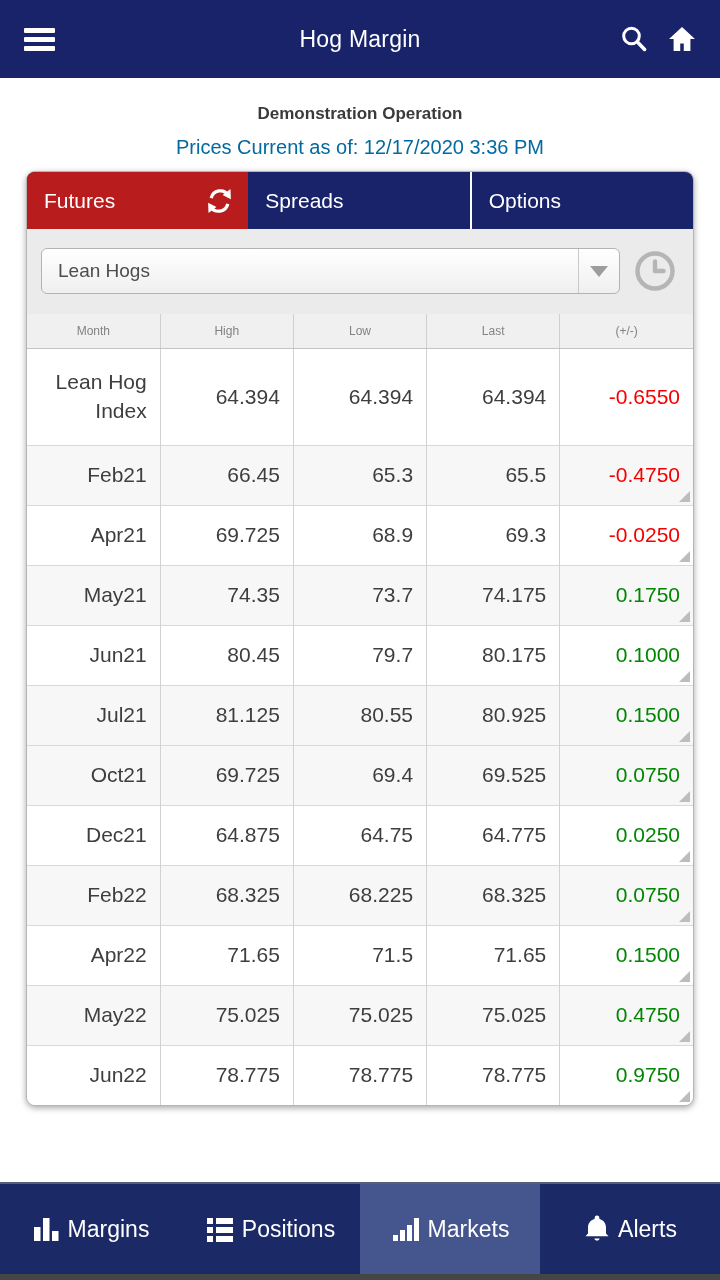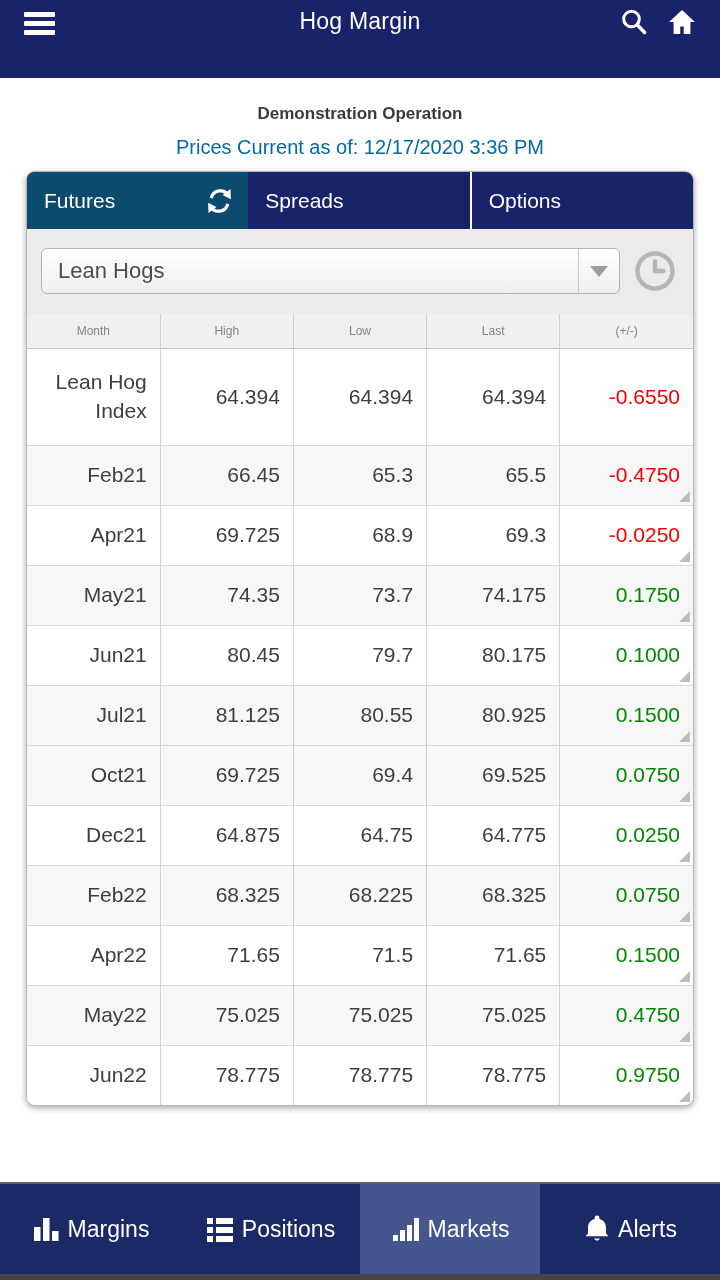--- a/index.html
+++ b/index.html
@@ -4,21 +4,21 @@
 <style>
   * { box-sizing: border-box; }
   html,body { margin:0; padding:0; }
   body {
     width:720px; height:1280px; overflow:hidden; position:relative;
     background:#ffffff; font-family:"Liberation Sans", sans-serif;
   }
 
   
   .topbar {
-    height:78px; background:#18236a; display:flex; align-items:flex-start;
+    height:78px; background:#18236a; display:flex; align-items:center;
     padding:8px 24px; position:relative;
   }
   .menu-btn { background:none; border:none; padding:0; cursor:pointer; z-index:2; }
   .hamburger i { display:block; width:31px; height:5px; background:#fff; margin:4px 0; border-radius:1px; }
   .topbar-title {
     position:absolute; left:0; right:0; text-align:center;
     color:#fff; font-size:23px; font-weight:400; letter-spacing:.2px;
   }
   .topbar-actions { margin-left:auto; display:flex; align-items:center; gap:20px; z-index:2; }
   .icon-btn { background:none; border:none; padding:0; cursor:pointer; display:flex; }
@@ -33,31 +33,31 @@
     position:relative; width:668px; margin:12px auto 0;
     border:1px solid #b5b5b5; border-radius:9px; overflow:hidden;
     background:#ebebeb; box-shadow:0 2px 6px rgba(0,0,0,0.35);
   }
 
   .tabs { display:flex; height:57px; background:#18236a; }
   .tab {
     flex:1; display:flex; align-items:center; position:relative;
     color:#fff; font-size:21px; padding-left:17px; cursor:pointer;
   }
-  .tab.active { background:#0c4a6e; }
+  .tab.active { background:#b91c1c; }
   .tab.sep { border-left:2px solid #ffffff; }
   .refresh-wrap { position:absolute; right:14px; top:50%; transform:translateY(-50%); display:flex; }
 
   .select-row { display:flex; align-items:center; padding:18px 14px 19px 14px; }
   .select {
     flex:1; height:46px; position:relative; display:flex; align-items:center;
     border:1px solid #b3b3b3; border-radius:6px;
     background:linear-gradient(#ffffff, #efefef); cursor:pointer;
   }
-  .select-value { padding-left:16px; font-size:22px; color:#4d4d4d; }
+  .select-value { padding-left:16px; font-size:19px; color:#4d4d4d; }
   .arrow-box {
     position:absolute; right:0; top:0; bottom:0; width:41px;
     border-left:1px solid #c9c9c9; border-radius:0 6px 6px 0;
     display:flex; align-items:center; justify-content:center;
   }
   .select-arrow { width:0; height:0; border-left:9px solid transparent; border-right:9px solid transparent; border-top:11px solid #9d9d9d; }
   .clock-btn { width:48px; height:48px; margin-left:11px; background:none; border:none; padding:0; display:flex; align-items:center; justify-content:center; cursor:pointer; }
 
   
   table.quotes { width:100%; border-collapse:collapse; background:#fff; }

